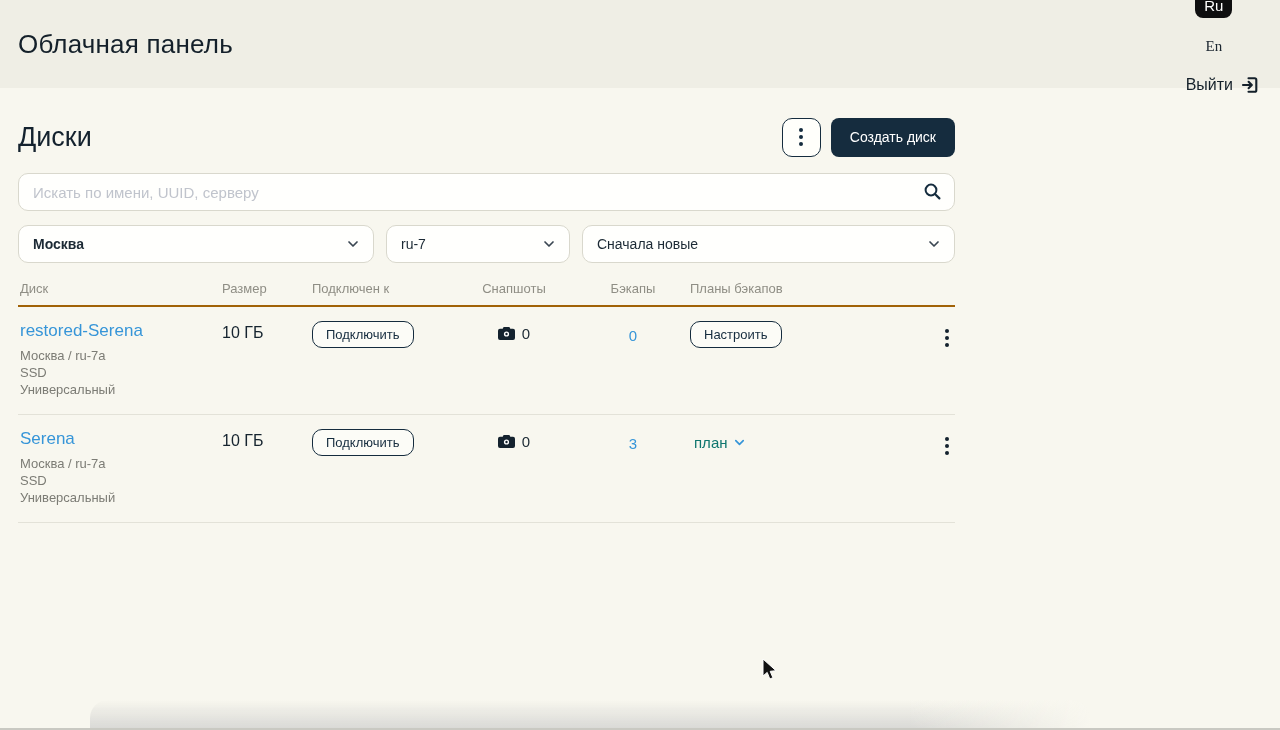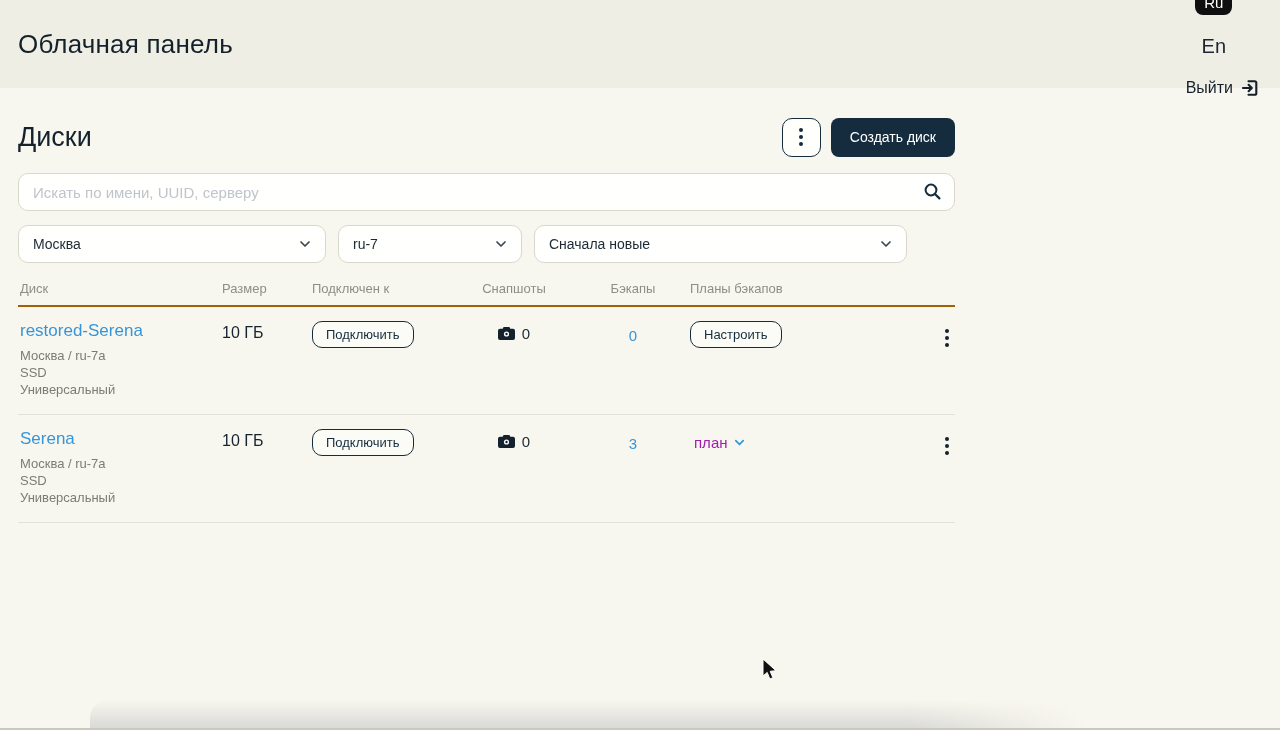--- a/index.html
+++ b/index.html
@@ -20,21 +20,21 @@
     align-items: center;
     justify-content: space-between;
     padding: 0 20px 0 18px;
   }
   .app-title { font-size: 26px; font-weight: 500; letter-spacing: .2px; color: #14202a; }
   .header-right { display: flex; align-items: center; gap: 20px; flex-direction: column; }
   .lang-badge {
     background: #0f0f10; color: #fff; font-size: 15px; font-weight: 500;
     padding: 4px 9px; border-radius: 8px; cursor: pointer;
   }
-  .lang-plain { font-size: 20px; color: #1b2630; cursor: pointer; }
+  .lang-plain { font-size: 15px; color: #1b2630; cursor: pointer; font-family: Liberation Serif, serif; }
   .logout { display: flex; align-items: center; gap: 7px; margin-left: 18px; cursor: pointer; }
   .logout span { font-size: 16px; color: #14202a; }
 
   
   .content { padding: 28px 0 0 18px; width: 955px; }
 
   .title-row { display: flex; align-items: center; justify-content: space-between; height: 42px; }
   .page-title { font-size: 27px; font-weight: 500; color: #14222e; }
   .title-actions { display: flex; gap: 10px; justify-content: flex-end; }
   .more-btn {
@@ -57,21 +57,21 @@
   }
   .search-input::placeholder { color: #c0c4cc; }
   .search-icon { position: absolute; right: 12px; top: 8px; cursor: pointer; }
 
   .filters { display: flex; gap: 12px; margin-top: 14px; }
   .select {
     height: 38px; background: #fffffd; border: 1px solid #d9d8cd; border-radius: 10px;
     display: flex; align-items: center; justify-content: space-between;
     padding: 0 13px 0 14px; font-size: 14px; color: #1c2a35; cursor: pointer;
   }
-  .select.region { width: 308px; }
+  .select.region { width: 356px; font-weight: bold; }
   .select.pool   { width: 184px; }
   .select.sort   { width: 373px; }
 
   
   .grid-row {
     display: grid;
     grid-template-columns: 202px 90px 140px 128px 110px 248px 19px;
     width: 937px;
   }
   .thead { margin-top: 18px; padding-bottom: 9px; border-bottom: 2px solid #a16207; }
@@ -90,21 +90,21 @@
   .outline-btn {
     background: #fcfcf7; border: 1.5px solid #152c3e; border-radius: 10px;
     font-size: 13px; font-family: inherit; color: #152c3e;
     padding: 5px 13px; cursor: pointer;
   }
 
   .snap { display: flex; align-items: center; gap: 7px; padding-top: 4px; }
   .snap-count { font-size: 15px; color: #1b2933; }
   .backup-count { font-size: 15px; color: #3695d8; padding-top: 6px; cursor: pointer; }
 
-  .plan-link { display: flex; align-items: center; gap: 5px; color: #a21caf; font-size: 15px; padding-top: 5px; cursor: pointer; margin-left: 4px; }
+  .plan-link { display: flex; align-items: center; gap: 5px; color: #0f766e; font-size: 15px; padding-top: 5px; cursor: pointer; margin-left: 4px; }
 
   .kebab { display: flex; flex-direction: column; align-items: center; gap: 3px; padding-top: 8px; cursor: pointer; }
   .kebab i { width: 4px; height: 4px; border-radius: 50%; background: #14222e; }
 
   
   .bottom-sheet-shadow {
     position: absolute; left: 90px; bottom: 2px; width: 1000px; height: 28px;
     border-radius: 18px 18px 0 0;
     background:
       linear-gradient(to right, rgba(248,247,239,0) 0%, rgba(248,247,239,0) 82%, rgba(248,247,239,1) 100%),

